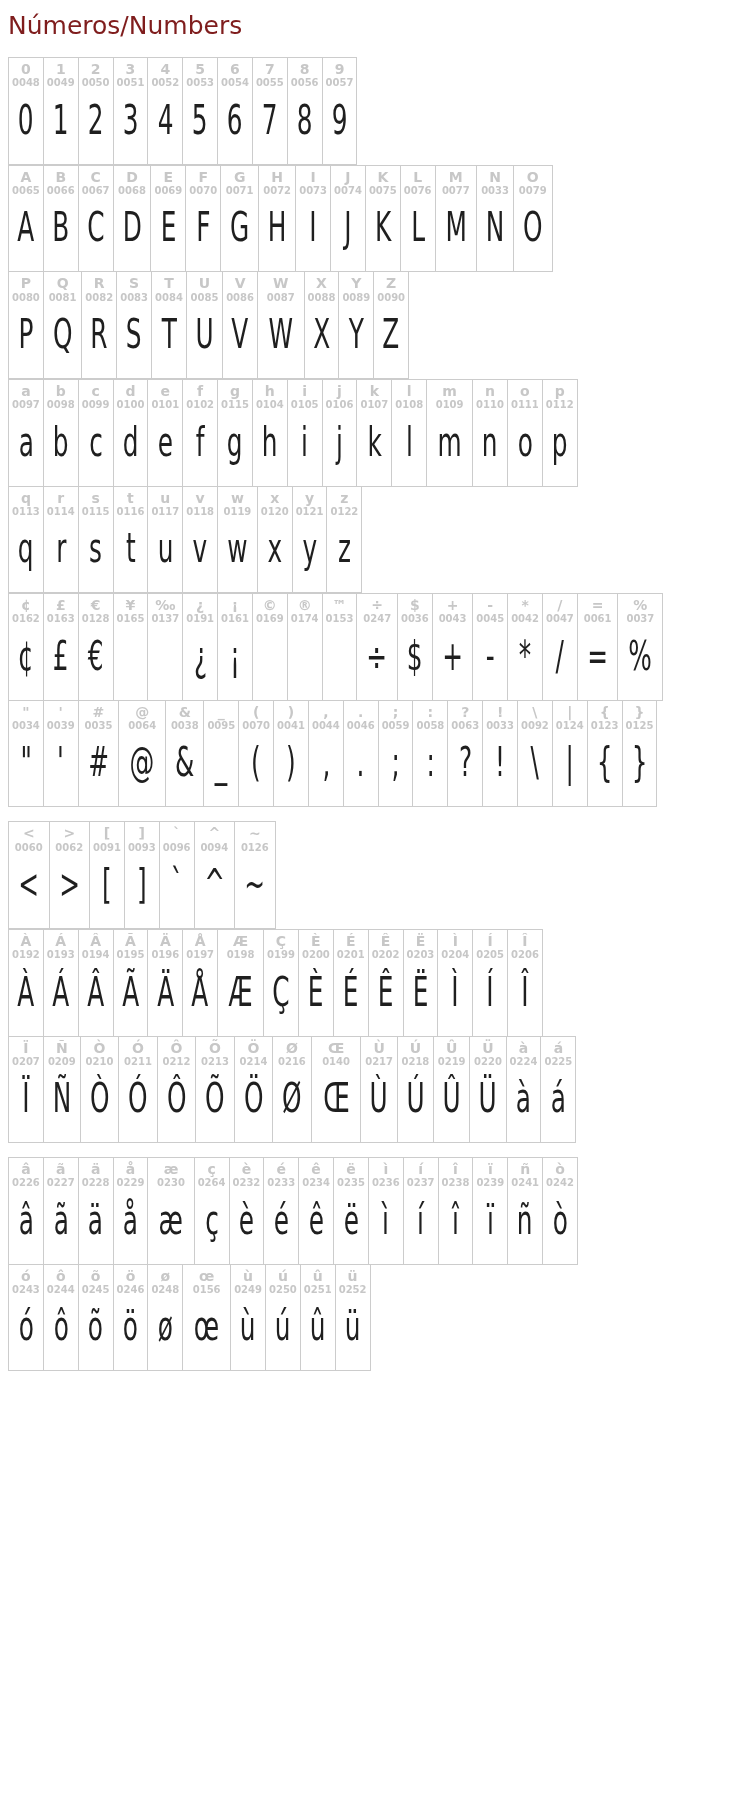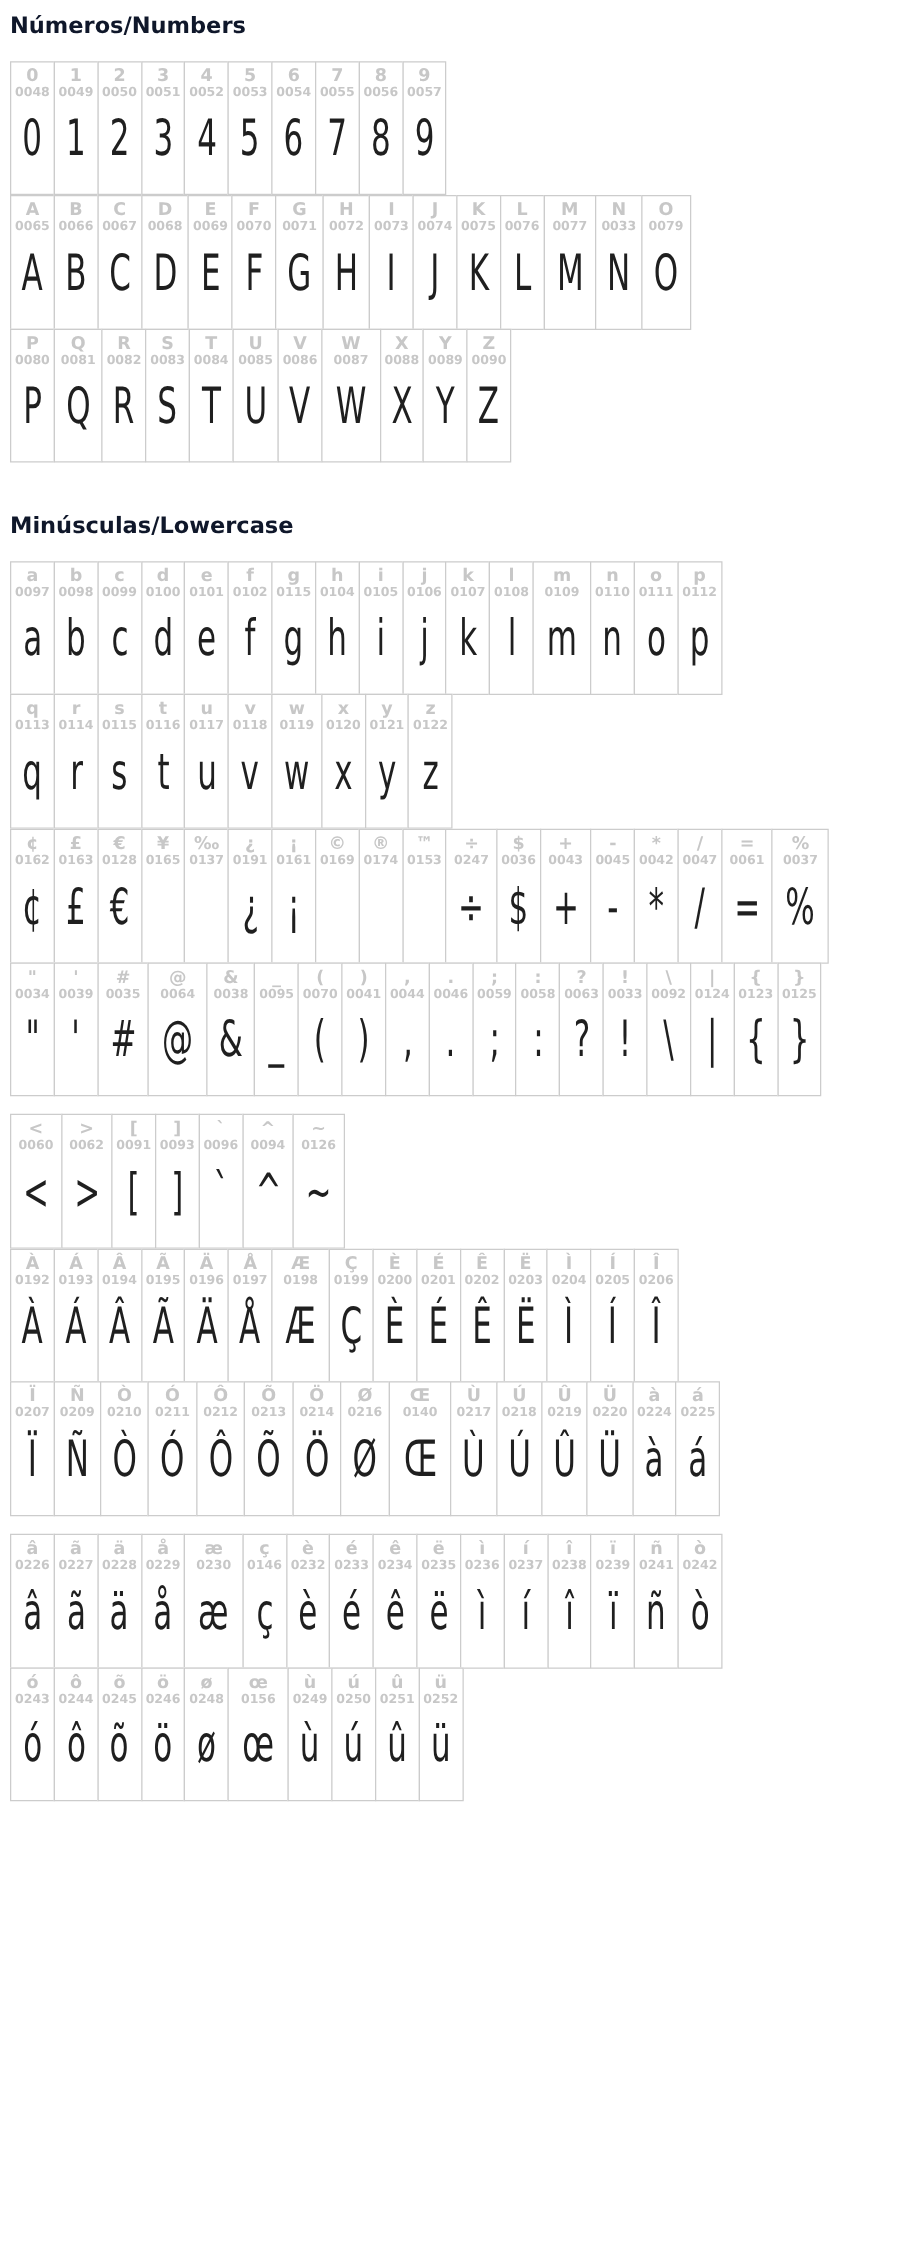--- a/index.html
+++ b/index.html
@@ -4,25 +4,25 @@
 <style>
   html, body { margin: 0; padding: 0; background: #ffffff; }
   body {
     width: 730px; min-height: 1794px;
     font-family: "DejaVu Sans", "Liberation Sans", sans-serif;
     box-sizing: border-box;
   }
   .page { padding: 6px 8px; }
   .section { margin: 0; }
   .section-title {
-    color: #0f172a;
-    font-size: 18px;
+    color: #7f1d1d;
+    font-size: 25px;
     line-height: 1.25;
     margin: 40px 0 16px 0;
-    font-weight: 700;
+    font-weight: 400;
   }
   .section:first-child .section-title { margin-top: 4px; }
   .gtable { display: flex; flex-direction: column; align-items: flex-start; }
   .gtable + .gtable { margin-top: 14px; }
   .grow { display: flex; flex-direction: row; align-items: stretch; }
   .grow + .grow { margin-top: -1px; }
   .cell {
     border: 1px solid #cccccc;
     background: #ffffff;
     display: flex; flex-direction: column; align-items: center;
@@ -246,21 +246,20 @@
             </div>
             <div class="cell">
               <div class="cell-label">Z</div>
               <div class="cell-code">0090</div>
               <div class="cell-glyph">Z</div>
             </div>
           </div>
         </div>
       </div>
       <div class="section">
-        <div class="section-title">Minúsculas/Lowercase</div>
         <div class="gtable">
           <div class="grow">
             <div class="cell">
               <div class="cell-label">a</div>
               <div class="cell-code">0097</div>
               <div class="cell-glyph">a</div>
             </div>
             <div class="cell">
               <div class="cell-label">b</div>
               <div class="cell-code">0098</div>
@@ -797,21 +796,21 @@
               <div class="cell-code">0229</div>
               <div class="cell-glyph">å</div>
             </div>
             <div class="cell">
               <div class="cell-label">æ</div>
               <div class="cell-code">0230</div>
               <div class="cell-glyph">æ</div>
             </div>
             <div class="cell">
               <div class="cell-label">ç</div>
-              <div class="cell-code">0146</div>
+              <div class="cell-code">0264</div>
               <div class="cell-glyph">ç</div>
             </div>
             <div class="cell">
               <div class="cell-label">è</div>
               <div class="cell-code">0232</div>
               <div class="cell-glyph">è</div>
             </div>
             <div class="cell">
               <div class="cell-label">é</div>
               <div class="cell-code">0233</div>

